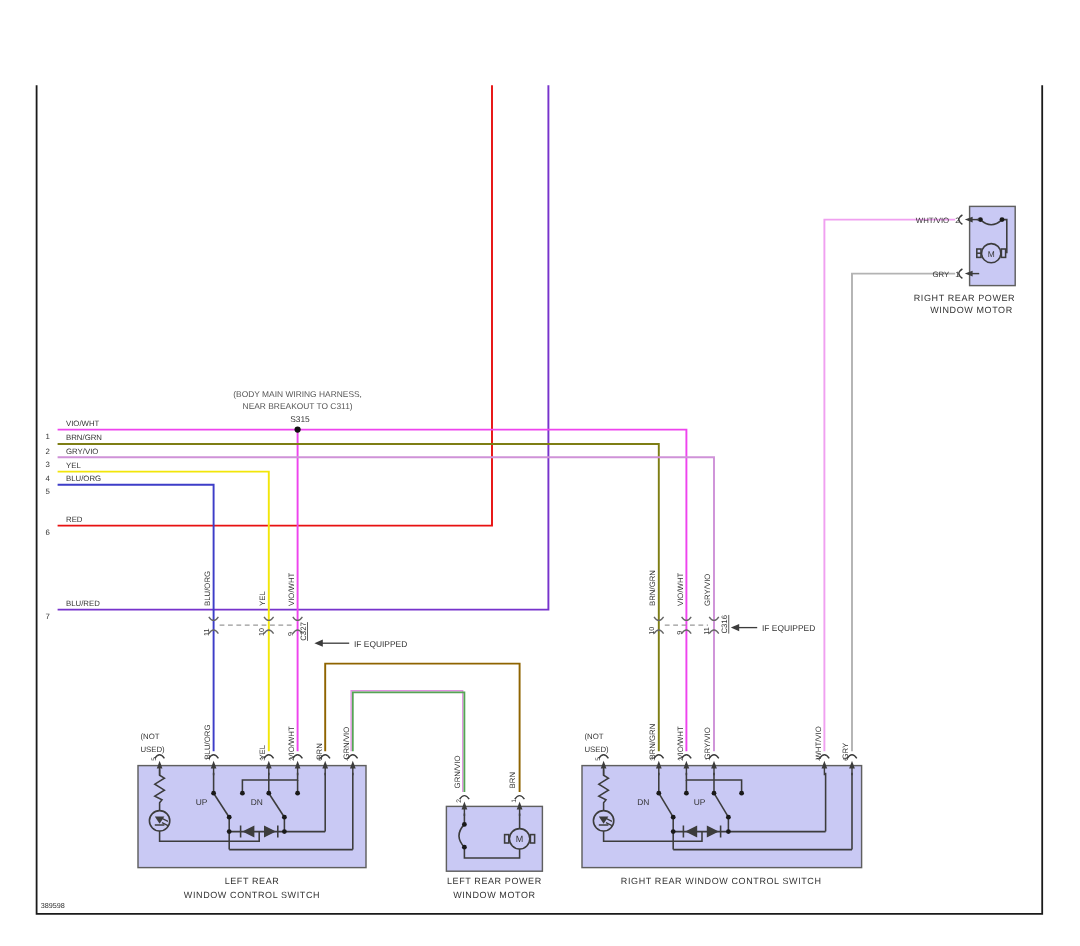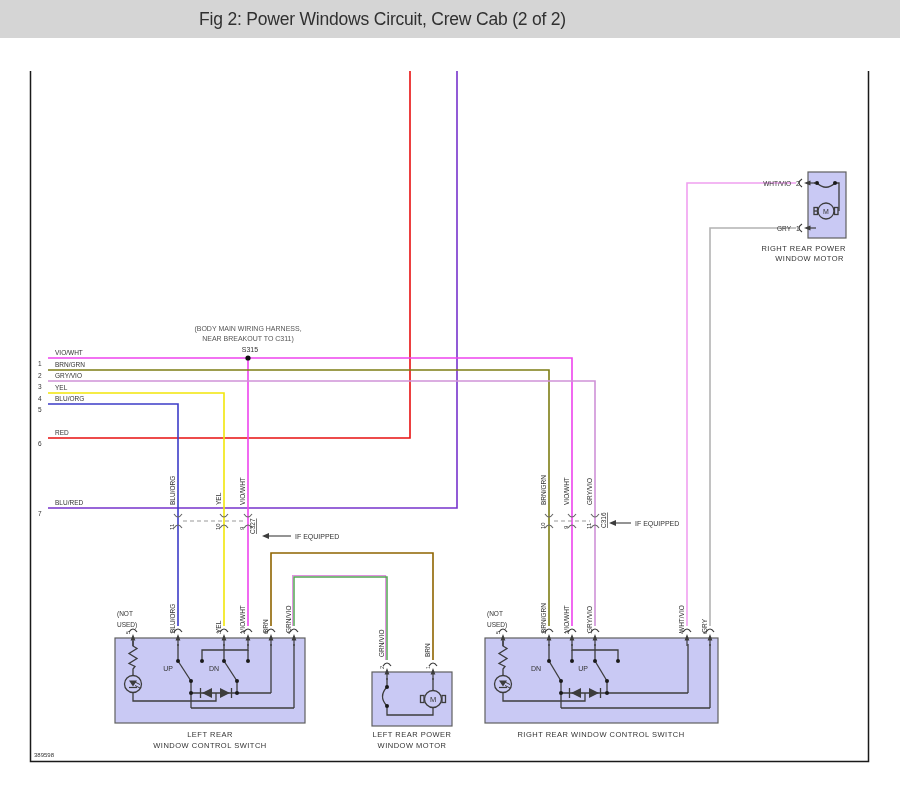--- a/index.html
+++ b/index.html
@@ -14,23 +14,20 @@
   .t65{font-size:6.5px;}
   .t7{font-size:7px;}
   .t75{font-size:7.5px;}
   .cap{letter-spacing:.5px;}
   .note{fill:#555;}
 </style>
 </head>
 <body>
 
 <div class="stage">
-  <div class="titlebar">
-    <span>Fig 2: Power Windows Circuit, Crew Cab (2 of 2)</span>
-  </div>
 
   <svg width="900" height="788" viewBox="0 0 900 788">
     <defs>
 
       <g id="pinTop" stroke="#3c3c3c" stroke-width="1.2" fill="none">
         <path d="M-4,-6 Q0,-12 4,-6"></path>
         <line x1="0" y1="2" x2="0" y2="8"></line>
         <polygon points="0,-4 -2.4,2.5 2.4,2.5" fill="#3c3c3c" stroke="none"></polygon>
       </g>
 

